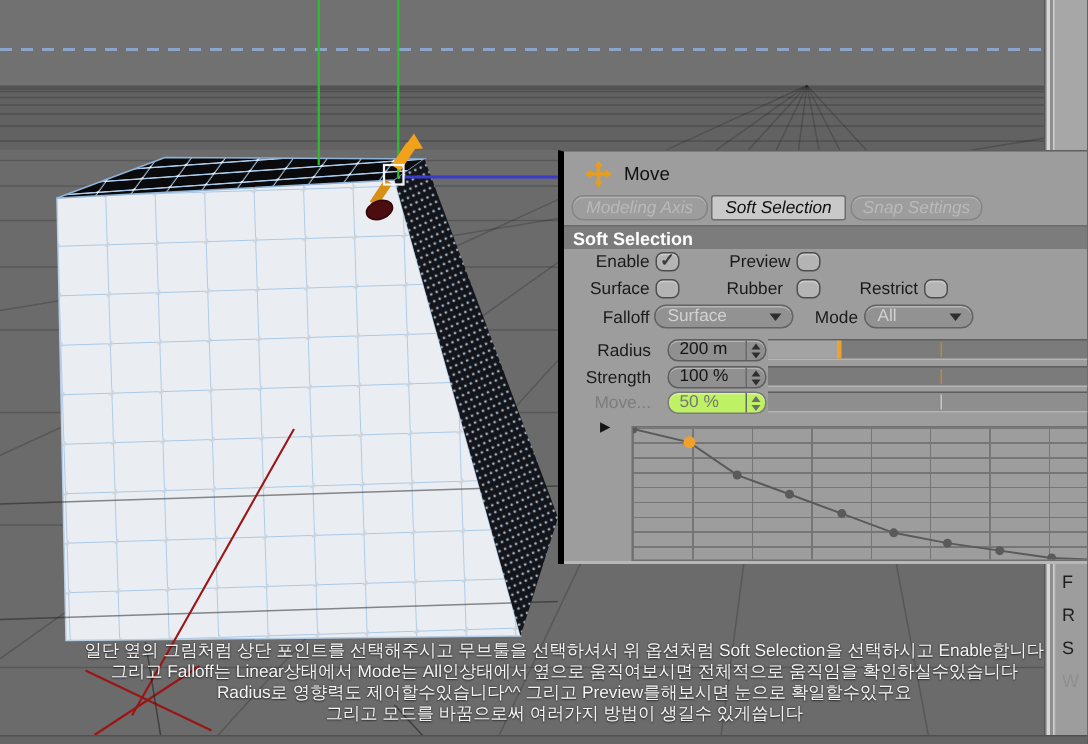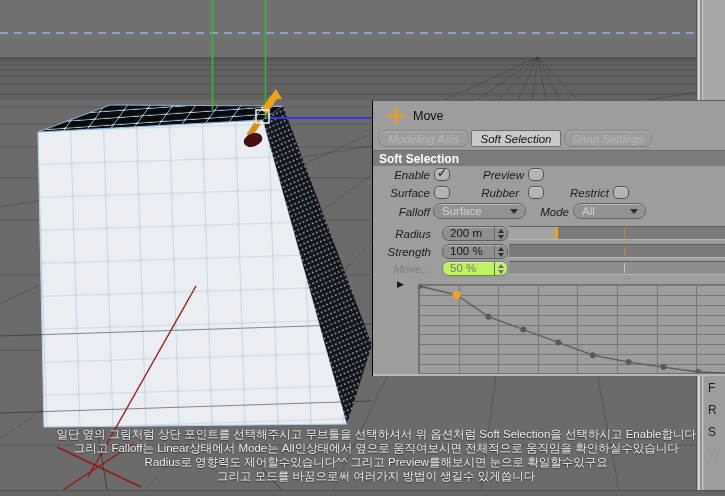--- a/index.html
+++ b/index.html
@@ -12,31 +12,31 @@
   .rstrip .l1{position:absolute;left:0;top:0;width:1px;height:100%;background:#565656;}
   .rstrip .l2{position:absolute;left:2px;top:0;width:2px;height:100%;background:#d6d6d6;}
   .rstrip .l3{position:absolute;left:4px;top:0;width:2px;height:100%;background:#8e8e8e;}
   .rstrip .l4{position:absolute;left:6px;top:0;width:1px;height:100%;background:#cfcfcf;}
   .rlabels{position:absolute;left:704px;top:376px;width:21px;height:114px;background:#9d9d9d;
            font-size:12px;color:#1e1e1e;}
   .rlabels span{position:absolute;left:4px;}
   .rlabels .dim{color:#8f8f8f;}
   
   .panel{position:absolute;left:372px;top:100px;width:353px;height:276px;background:#9d9d9d;
-         border-top:1px solid #5f5f5f;border-left:1px solid #000000;font-size:12px;color:#141414;}
+         border-top:1px solid #5f5f5f;border-left:4px solid #000000;font-size:12px;color:#141414;}
   .ptitle{position:absolute;left:40px;top:8px;font-size:12.5px;color:#101010;}
   .picon{position:absolute;left:14px;top:6px;}
   .tabs{position:absolute;left:0;top:29px;height:18px;width:100%;font-style:italic;}
   .tab{position:absolute;height:17px;line-height:16px;text-align:center;font-size:11.5px;
        border:1px solid #858585;border-radius:8px;color:#b9b9b9;
        box-shadow:inset 0 1px 0 rgba(255,255,255,.25);}
   .tab.active{background:#c9c9c9;color:#101010;border-radius:2px;border:1px solid #6e6e6e;box-shadow:none;}
   .phead{position:absolute;left:0;top:49px;width:100%;height:16px;background:#7c7c7c;
          border-top:1px solid #6a6a6a;color:#fff;font-weight:bold;font-size:12px;line-height:16px;padding-left:6px;}
-  .lab{position:absolute;text-align:right;font-size:11.5px;color:#1a1a1a;line-height:14px;font-style:italic;}
+  .lab{position:absolute;text-align:right;font-size:11.5px;color:#1a1a1a;line-height:14px;}
   .lab.dim{color:#7d7d7d;}
   .cb{position:absolute;width:16px;height:13px;background:#b4b4b4;border:1px solid #4e4e4e;border-radius:5px;
       box-shadow:inset 0 1px 1px rgba(255,255,255,.4);}
   .cb .tick{display:none;position:absolute;left:2px;top:-3px;font-size:12px;font-weight:bold;color:#3c3c3c;}
   .cb.on .tick{display:block;}
   .dd{position:absolute;height:16px;background:#929292;border:1px solid #636363;border-radius:8px;
       color:#d2d2d2;font-size:11.5px;line-height:14px;padding-left:8px;
       box-shadow:inset 0 1px 0 rgba(255,255,255,.35);}
   .dd .arr{position:absolute;right:7px;top:5px;width:0;height:0;border-left:4px solid transparent;
       border-right:4px solid transparent;border-top:5px solid #2e2e2e;}

